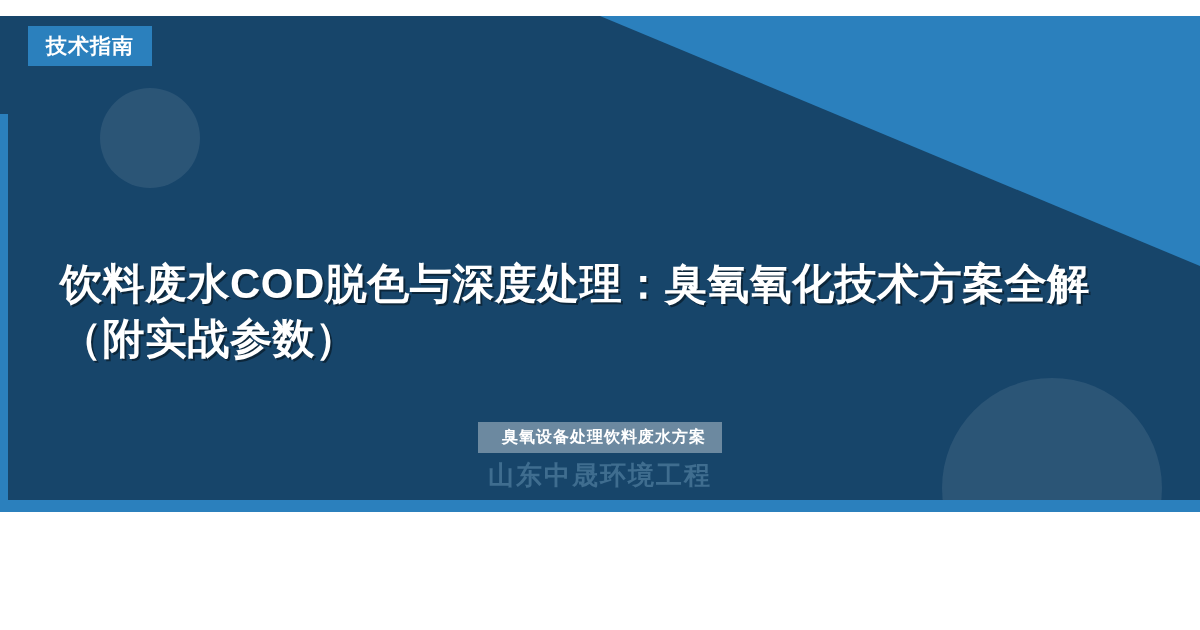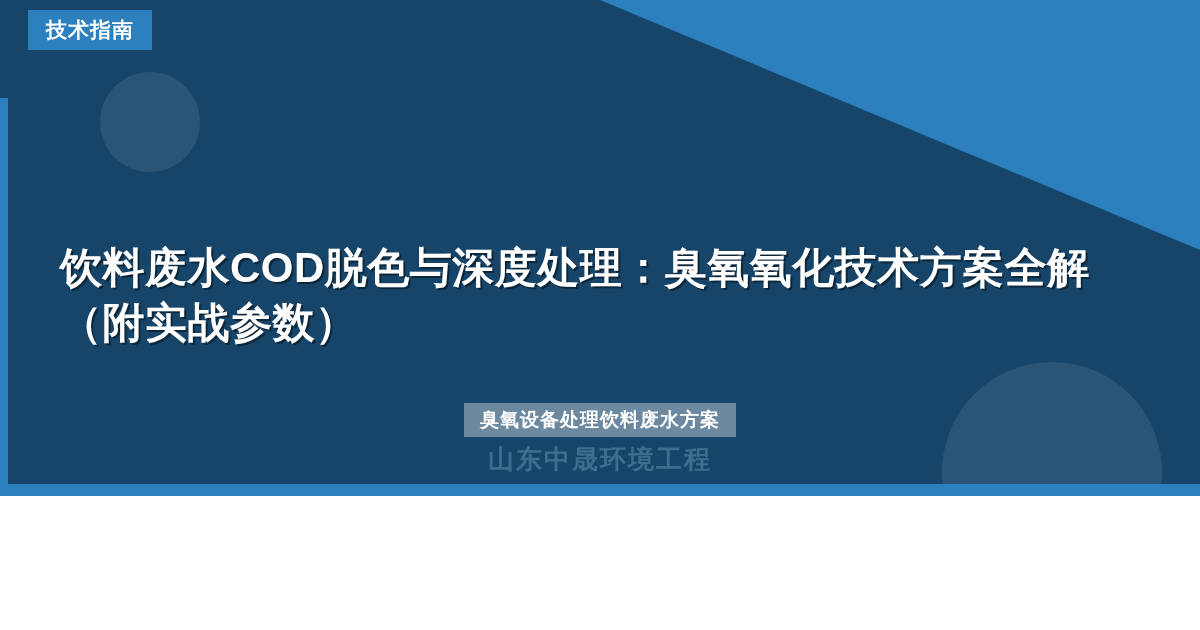--- a/index.html
+++ b/index.html
@@ -11,20 +11,21 @@
   body {
     font-family: "Liberation Sans", "DejaVu Sans", sans-serif;
   }
 
   .cover {
     position: relative;
     width: 1200px;
     height: 496px;
     overflow: hidden;
     background: #17456a;
+    margin-top: 16px;
   }
 
   
   .diagonal-wedge {
     position: absolute;
     top: 0;
     left: 0;
     width: 1200px;
     height: 630px;
     pointer-events: none;
@@ -111,25 +112,25 @@
     left: 0;
     bottom: 22px;
     width: 1200px;
     text-align: center;
   }
 
   .footer-tag {
     display: inline-block;
     background: rgba(210, 218, 224, 0.46);
     color: #ffffff;
-    font-size: 19px;
+    font-size: 16px;
     font-weight: bold;
     letter-spacing: 1px;
     line-height: 1;
-    padding: 7px 16px 8px 16px;
+    padding: 7px 16px 8px 24px;
     white-space: nowrap;
   }
 
   .footer-company {
     margin-top: 8px;
     color: #3f6d8f;
     font-size: 26px;
     font-weight: bold;
     letter-spacing: 2px;
     line-height: 1.1;

